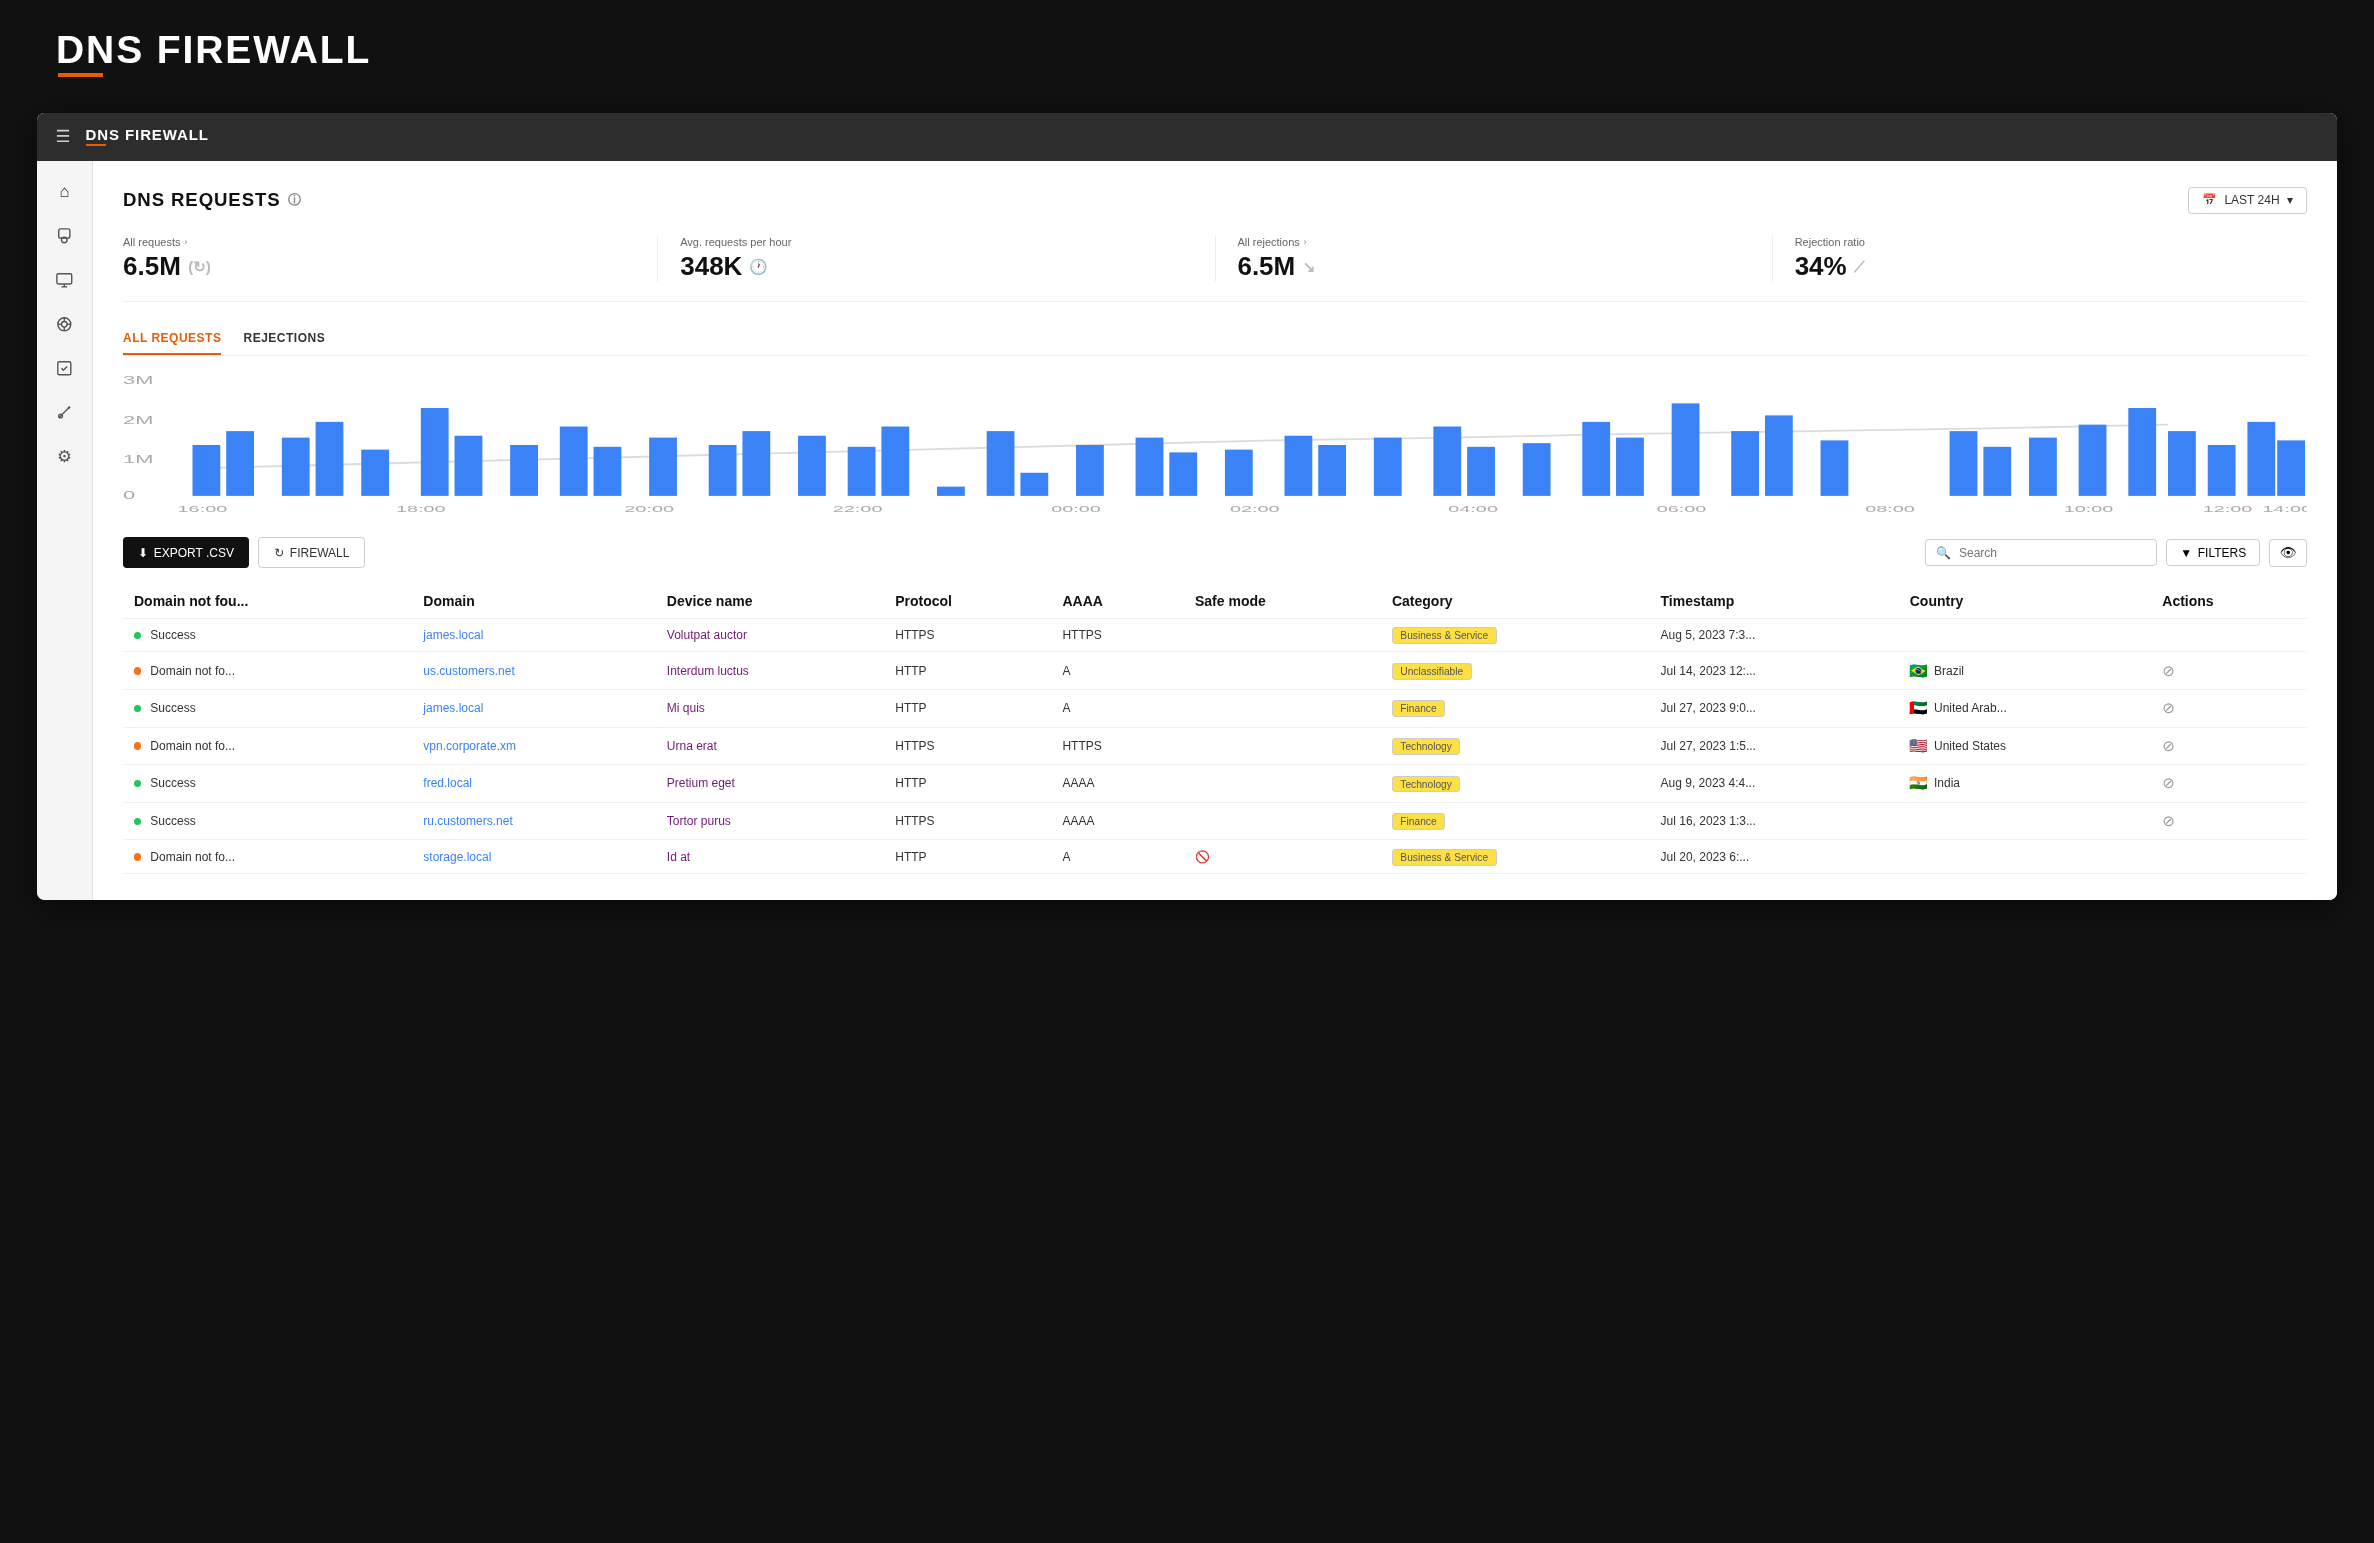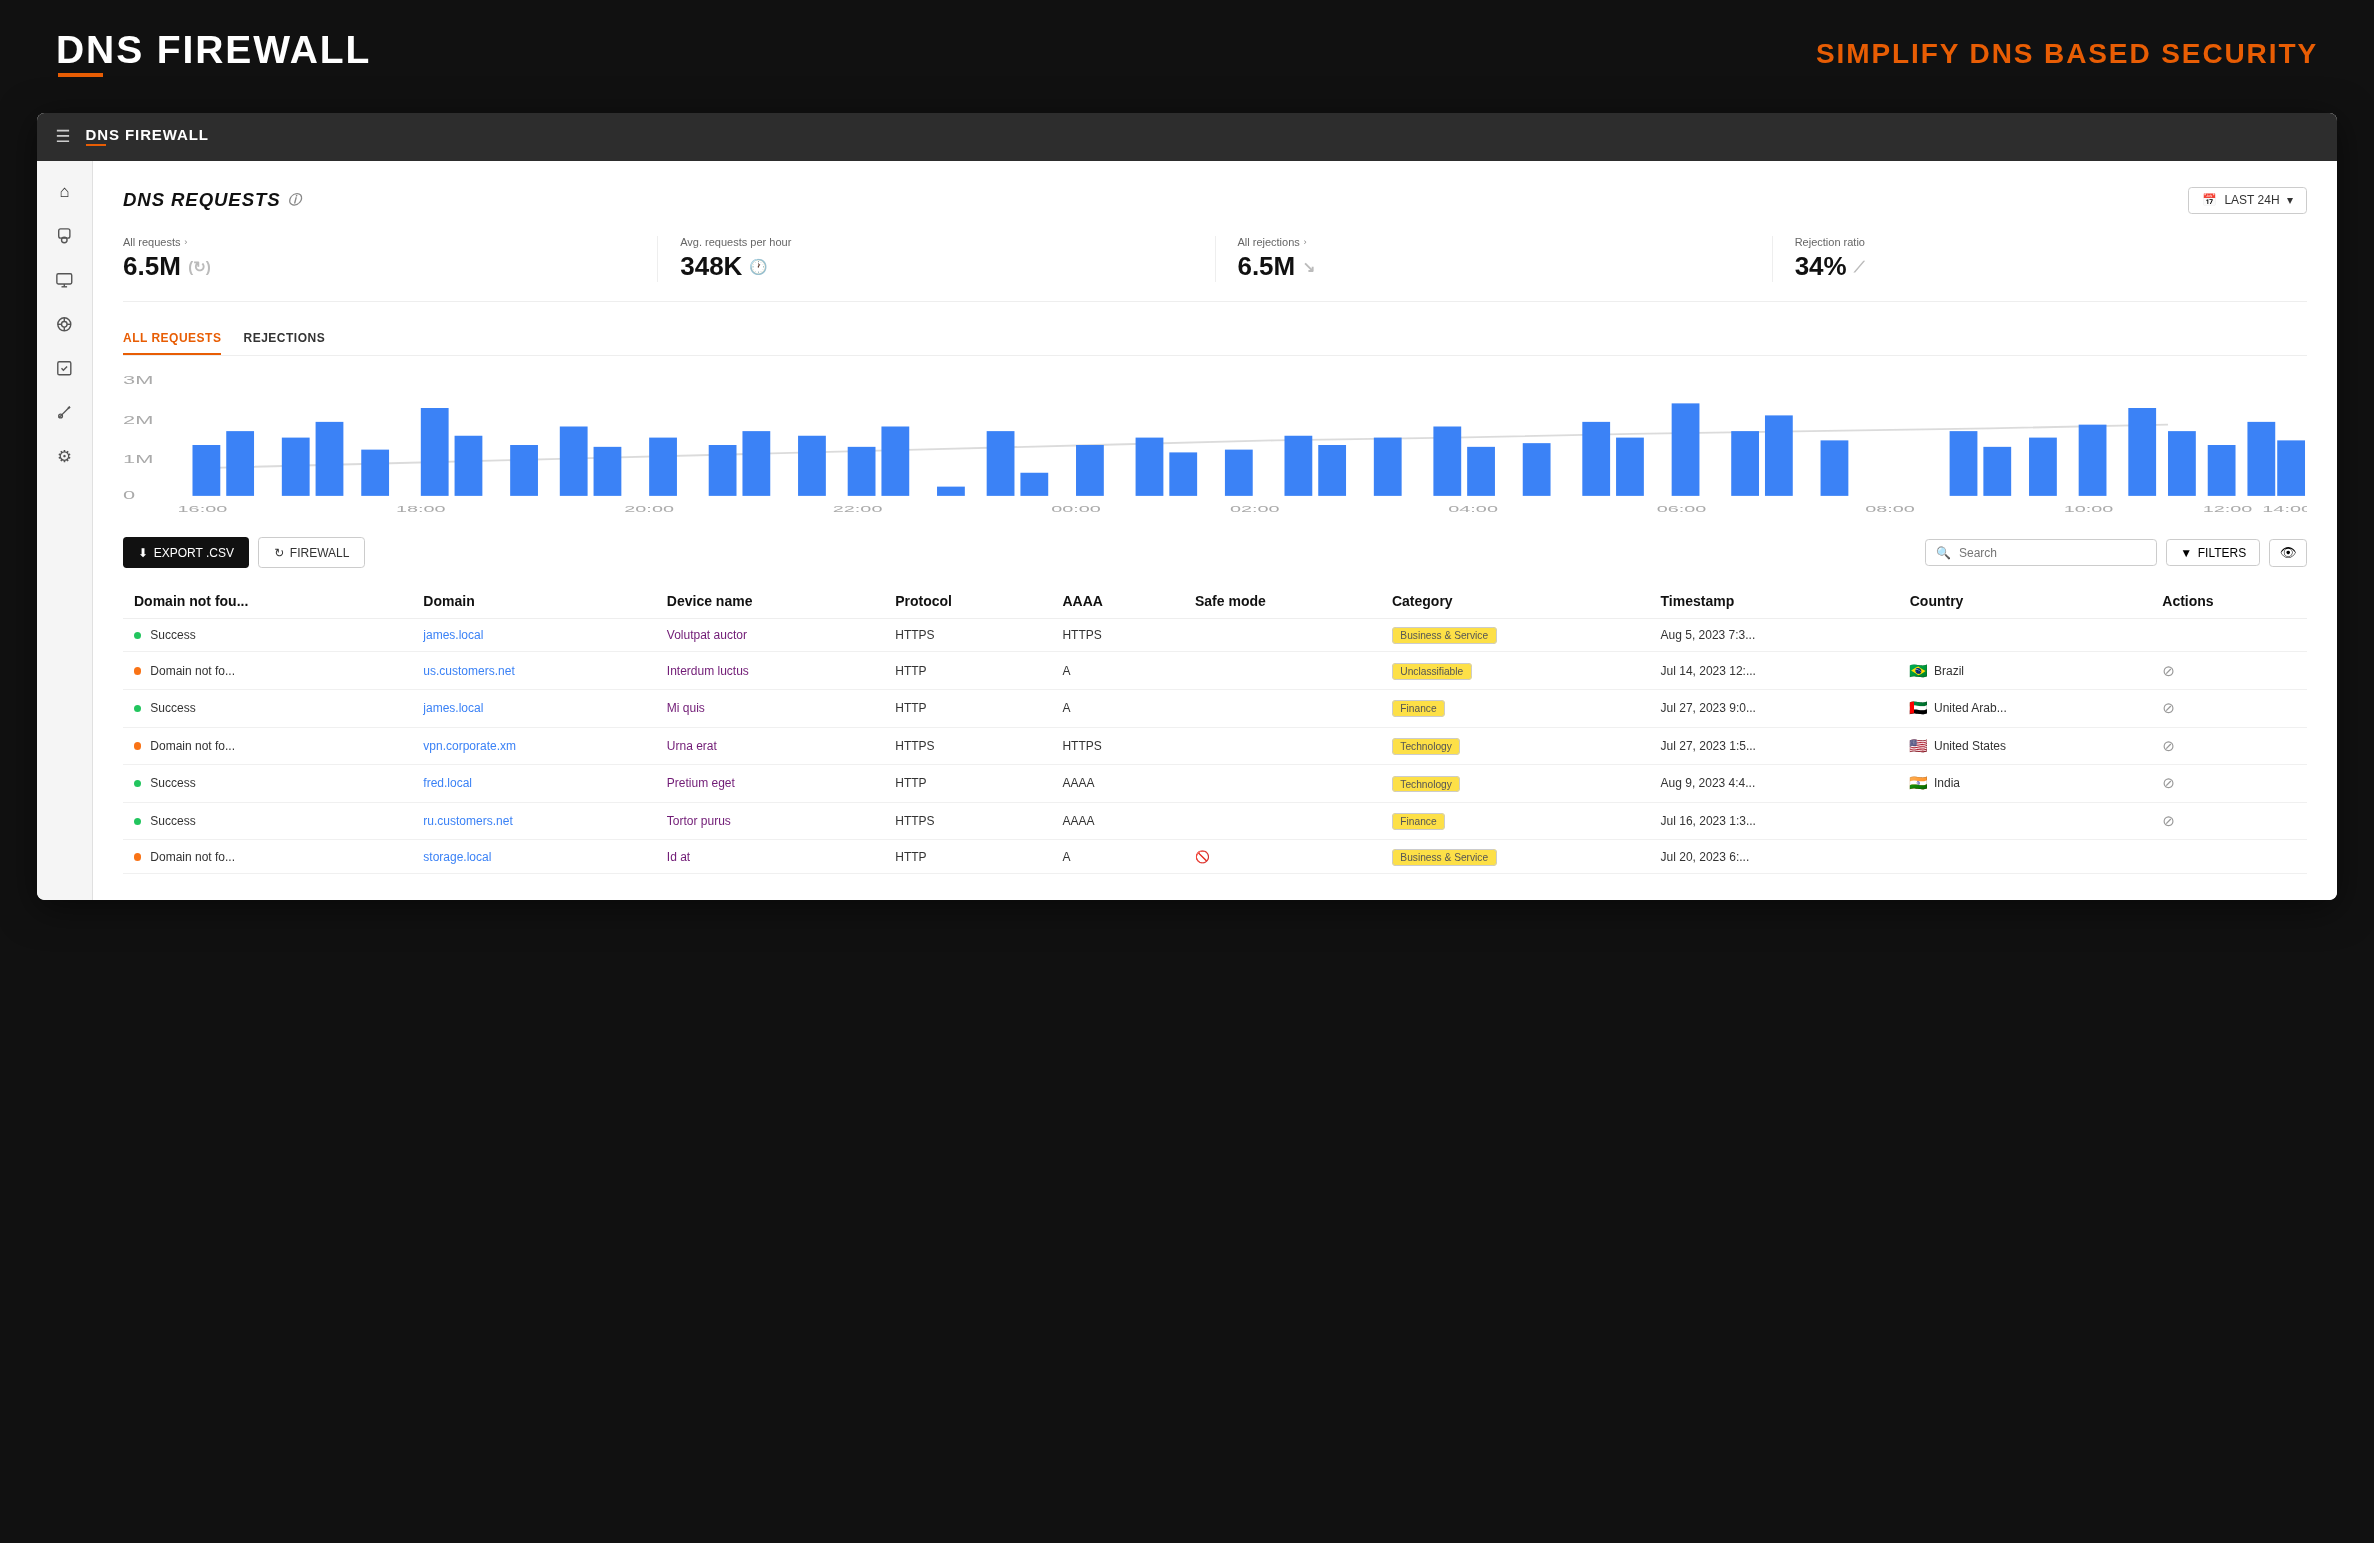--- a/index.html
+++ b/index.html
@@ -132,21 +132,20 @@
       margin-bottom: 22px;
     }
     .page-title {
       font-size: 18.6px;
       font-weight: 700;
       color: #111;
       letter-spacing: 0.9px;
       display: flex;
       align-items: center;
       gap: 7.4px;
-      font-style: italic;
     }
     .info-icon {
       font-size: 13px;
       color: #888;
     }
     .time-filter-btn {
       display: flex;
       align-items: center;
       gap: 7.4px;
       border: 0.9px solid #ccc;
@@ -365,21 +364,20 @@
     }
   </style>
 </head>
 <body>
 
 <div class="hero">
   <div class="hero-logo">
     <span class="hero-logo-text">DNS FIREWALL</span>
     <div class="hero-logo-bar"></div>
   </div>
-  <div class="hero-tagline">SIMPLIFY DNS BASED SECURITY</div>
 </div>
 
 <div class="app-window">
 
   <div class="app-topbar">
     <span class="hamburger-icon">☰</span>
     <div class="app-logo">
       <span class="app-logo-text">DNS FIREWALL</span>
       <div class="app-logo-bar"></div>
     </div>

